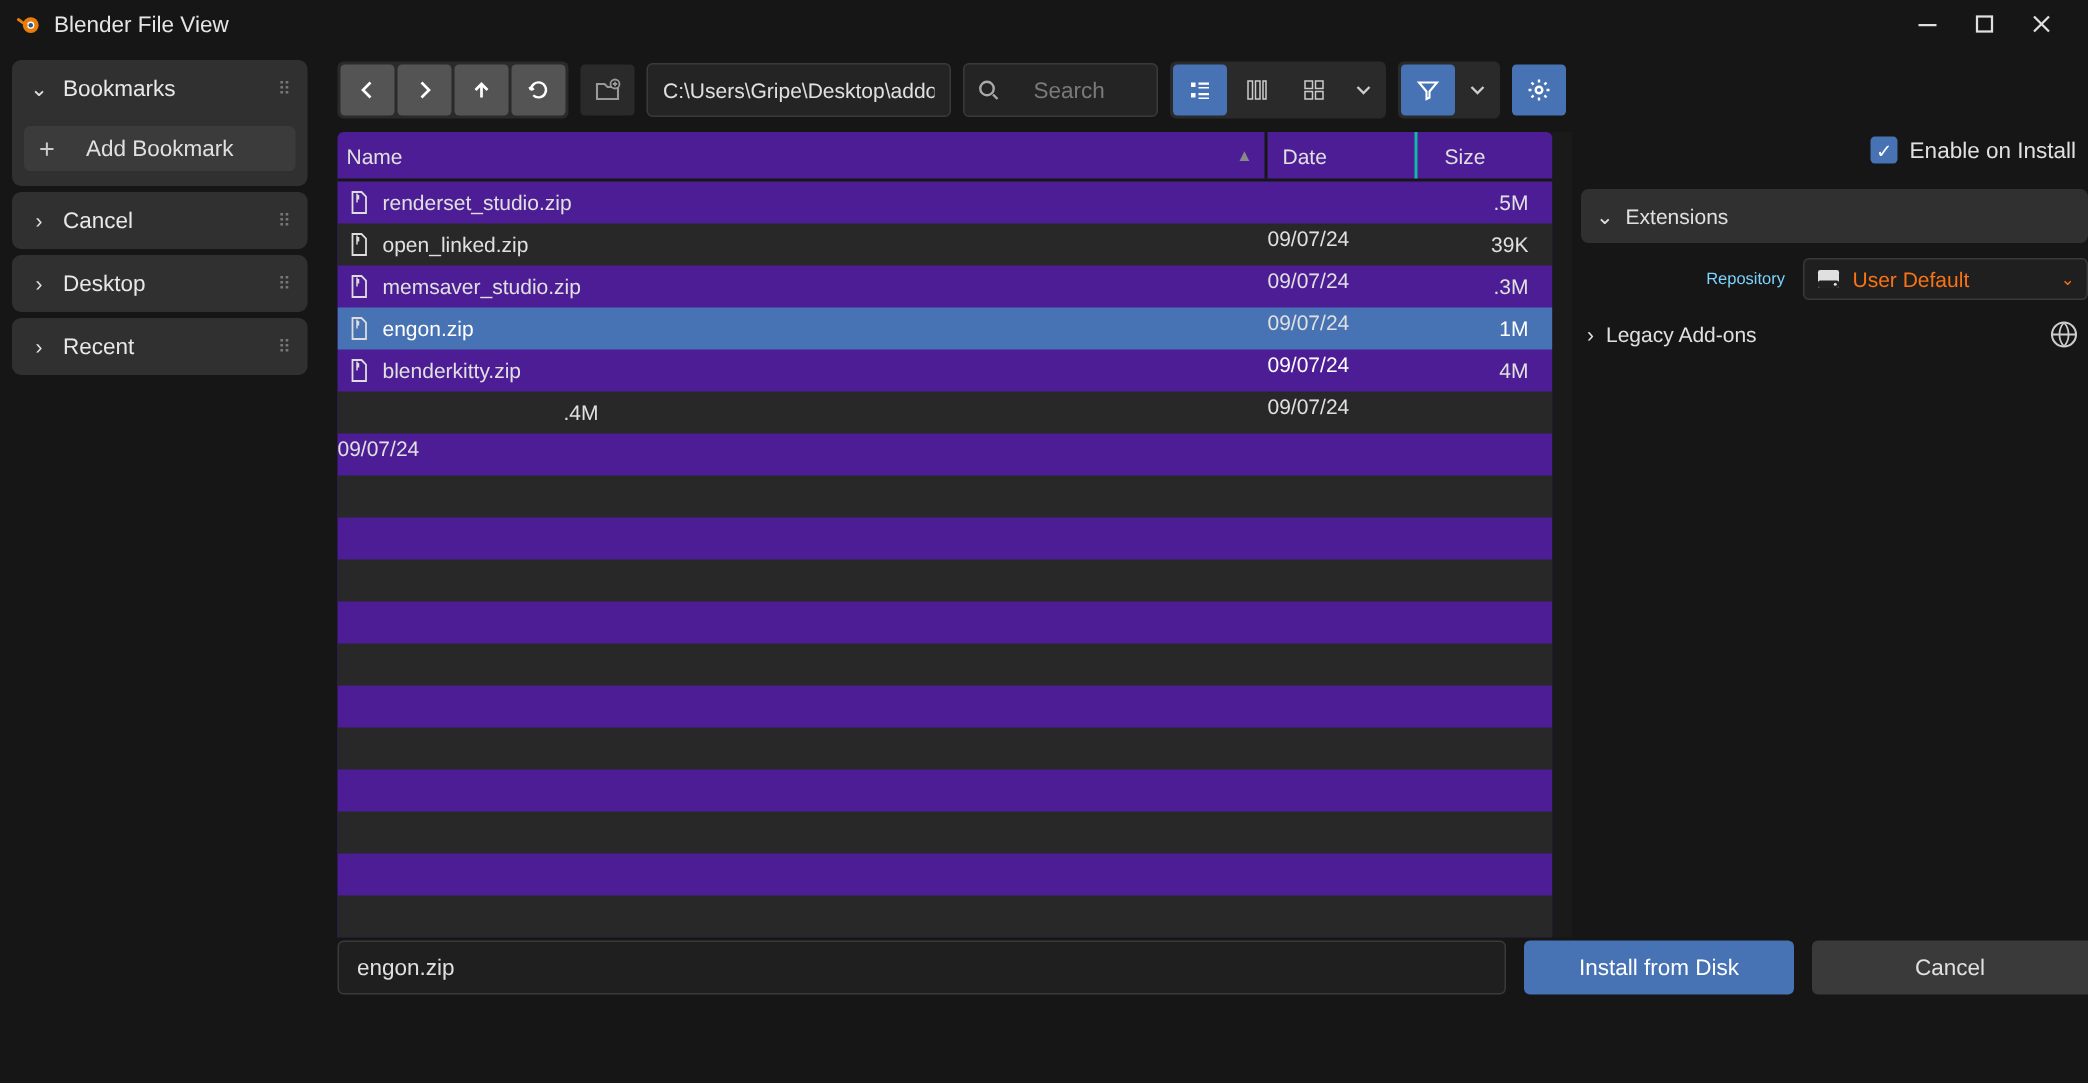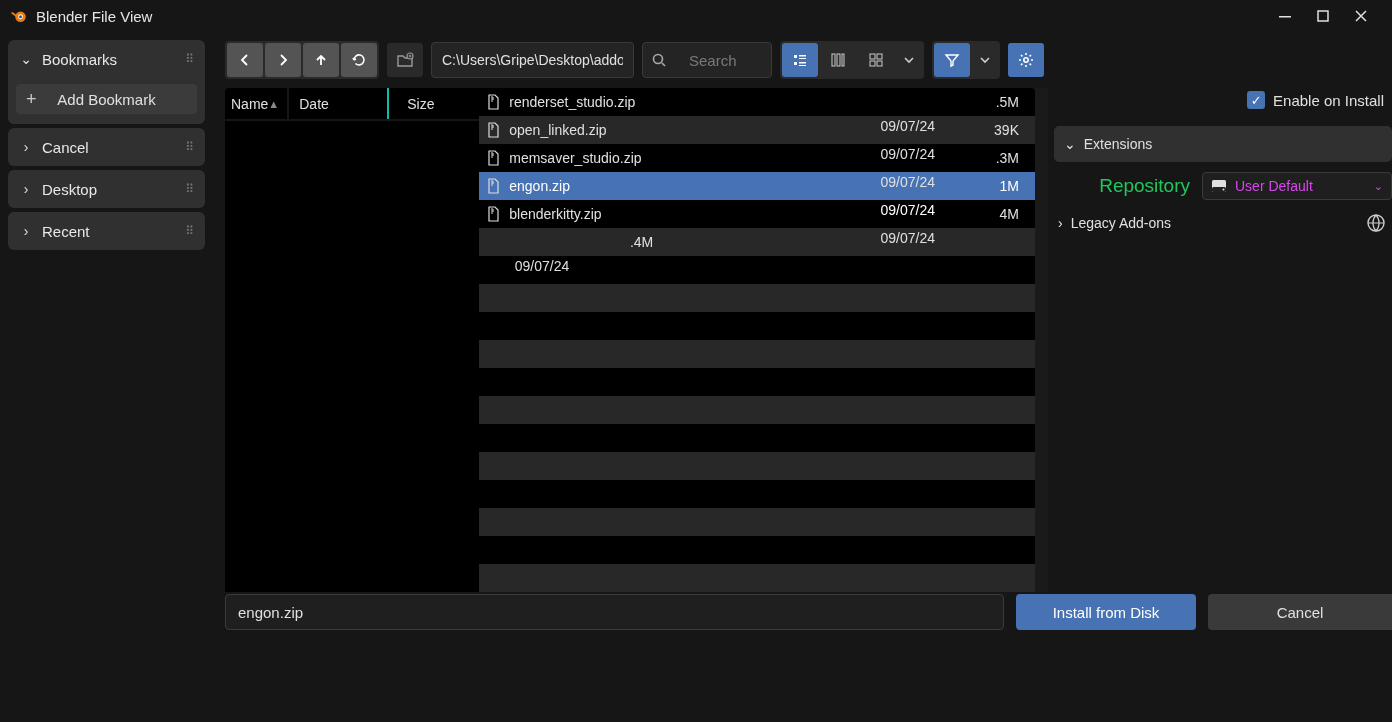--- a/index.html
+++ b/index.html
@@ -29,46 +29,46 @@
   .icon-btn.dark { background:#2a2a2a; }
   .icon-btn.flat { background:transparent; }
   .path-input { flex:1; height:36px; background:#242424; border:1px solid #3a3a3a; border-radius:4px; color:#e0e0e0; padding: 0 10px; font-size:14px; }
   .search-box { width:130px; height:36px; background:#242424; border:1px solid #3a3a3a; border-radius:4px; display:flex; align-items:center; padding:0 8px; gap:22px;}
   .search-box input { background:transparent; border:none; color:#e0e0e0; width:80px; outline:none; font-size:15px;}
   .search-box input::placeholder{color:#7a7a7a;}
   .icon-btn.active { background:#4772b3; }
   .icon-btn.blue { background:#4772b3; }
 
   .file-area { flex:1; display:flex; overflow:hidden; padding-left:12px;}
-  .file-list-wrap{ flex:1; display:flex; flex-direction:row; background:#000000; border-radius:4px 4px 0 0; margin-right:0; }
+  .file-list-wrap{ flex:1; display:flex; flex-direction:column; background:#4c1d95; border-radius:4px 4px 0 0; margin-right:0; }
   .file-header { display:flex; height:33px; align-items:center; border-bottom:2px solid #161616;}
   .file-header .col-name { flex:1; padding-left:6px; display:flex; align-items:center; justify-content:space-between; padding-right:8px; border-right:2px solid #161616; height:100%;}
   .file-header .col-date { width:100px; padding-left:10px; border-right:2px solid #14b8a6; height:100%; display:flex; align-items:center;}
   .file-header .col-size { width:90px; padding-left:18px; height:100%; display:flex; align-items:center;}
   .sort-arrow { color:#888; font-size:11px;}
   .file-rows { flex:1; overflow:auto;}
   .file-row { display:flex; height:28px; align-items:center;}
   .file-row:nth-child(even){ background:#282828;}
   .file-row .cell-name{ flex:1; padding-left:6px; display:flex; align-items:center; gap:6px;}
-  .file-row .cell-date{ width:100px; text-align:right; padding-right:10px;margin-top:48px;}
+  .file-row .cell-date{ width:100px; padding-right:10px;margin-top:48px;}
   .file-row .cell-size{ width:90px; text-align:right; padding-right:16px;}
   .file-row.selected { background:#4772b3 !important; color:#fff;}
   .zip-icon { width:18px; display:inline-block; text-align:center; color:#ddd; font-size:13px;}
   .empty-row{ height:28px;}
   .empty-row:nth-child(even){background:#282828;}
   .scrollbar-placeholder{width:13px;background:#1a1a1a;}
 
   .right-panel { width:344px; padding:0 0 0 6px; display:flex; flex-direction:column; gap:4px;}
   .option-row { height:32px; display:flex; align-items:center; justify-content:flex-end; padding-right:8px; gap:8px; margin-bottom:6px;}
   .checkbox { width:18px; height:18px; background:#4772b3; border-radius:3px; display:flex; align-items:center; justify-content:center; color:#fff; font-size:13px;}
   .opt-label { color:#e0e0e0; font-size:15px;}
   .ext-header { height:36px; background:#303030; border-radius:5px; display:flex; align-items:center; padding:0 10px; gap:8px;}
   .repo-row{ display:flex; align-items:center; height:32px; justify-content:flex-end; padding-right:0; gap:12px; margin-top:4px;}
-  .repo-label{ color:#22c55e; font-size:19px;}
-  .repo-select{ width:190px; height:28px; background:#1f1f1f; border:1px solid #3a3a3a; border-radius:4px; display:flex; align-items:center; padding:0 8px; gap:8px; color:#d946ef; font-size:14px;}
+  .repo-label{ color:#7dd3fc; font-size:11px;}
+  .repo-select{ width:190px; height:28px; background:#1f1f1f; border:1px solid #3a3a3a; border-radius:4px; display:flex; align-items:center; padding:0 8px; gap:8px; color:#f97316; font-size:14px;}
   .legacy-row{ display:flex; align-items:center; justify-content:space-between; height:34px; padding-left:4px; padding-right:6px;}
 
   .footer { height:48px; display:flex; align-items:center; gap:12px; padding: 0 0 8px 12px; }
   .filename-input{ flex:1; height:36px; background:#1f1f1f; border:1px solid #3a3a3a; border-radius:4px; color:#e0e0e0; padding:0 12px; font-size:15px;}
   .primary-btn{ width:180px; height:36px; background:#4772b3; border:none; border-radius:4px; color:#fff; font-size:15px;}
   .cancel-btn{ width:184px; height:36px; background:#3a3a3a; border:none; border-radius:4px 0 0 4px; color:#e0e0e0; font-size:15px;}
   svg { display:block; }
 </style>
 </head>
 <body>

